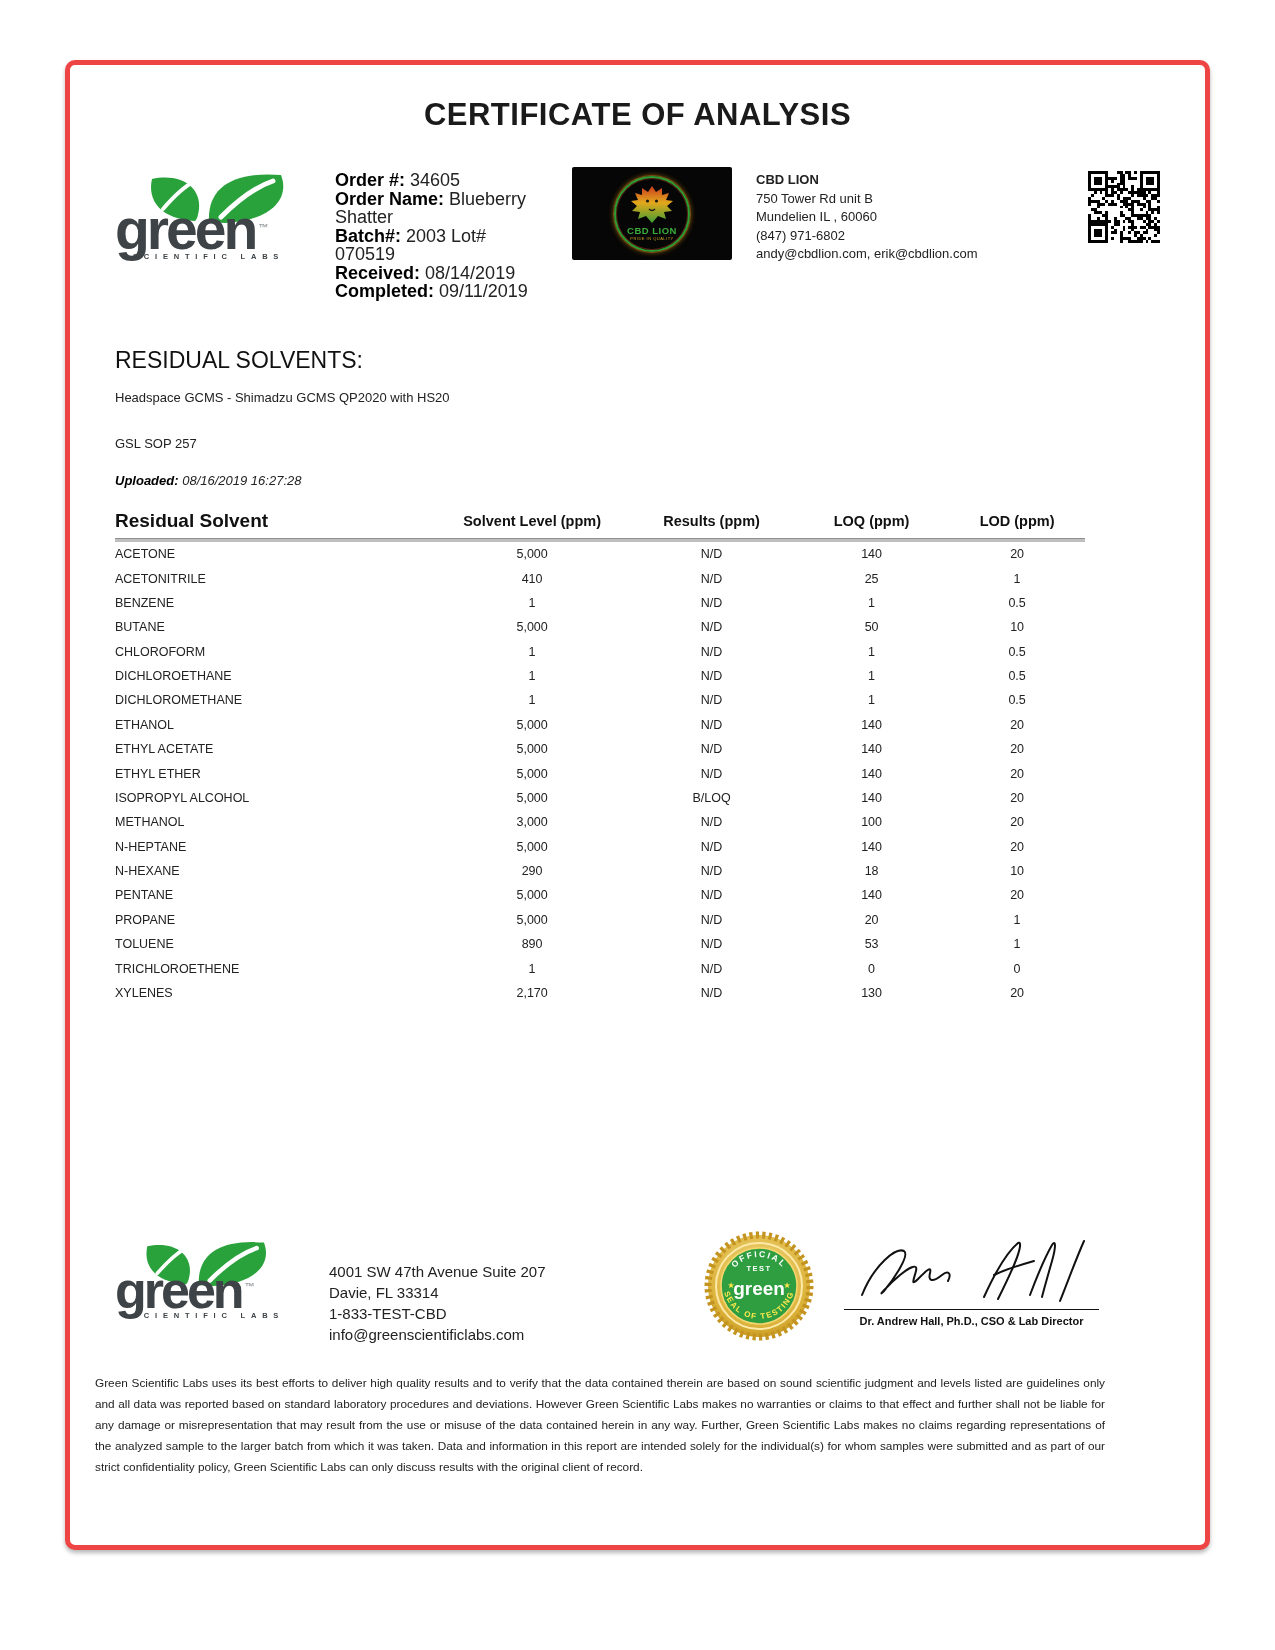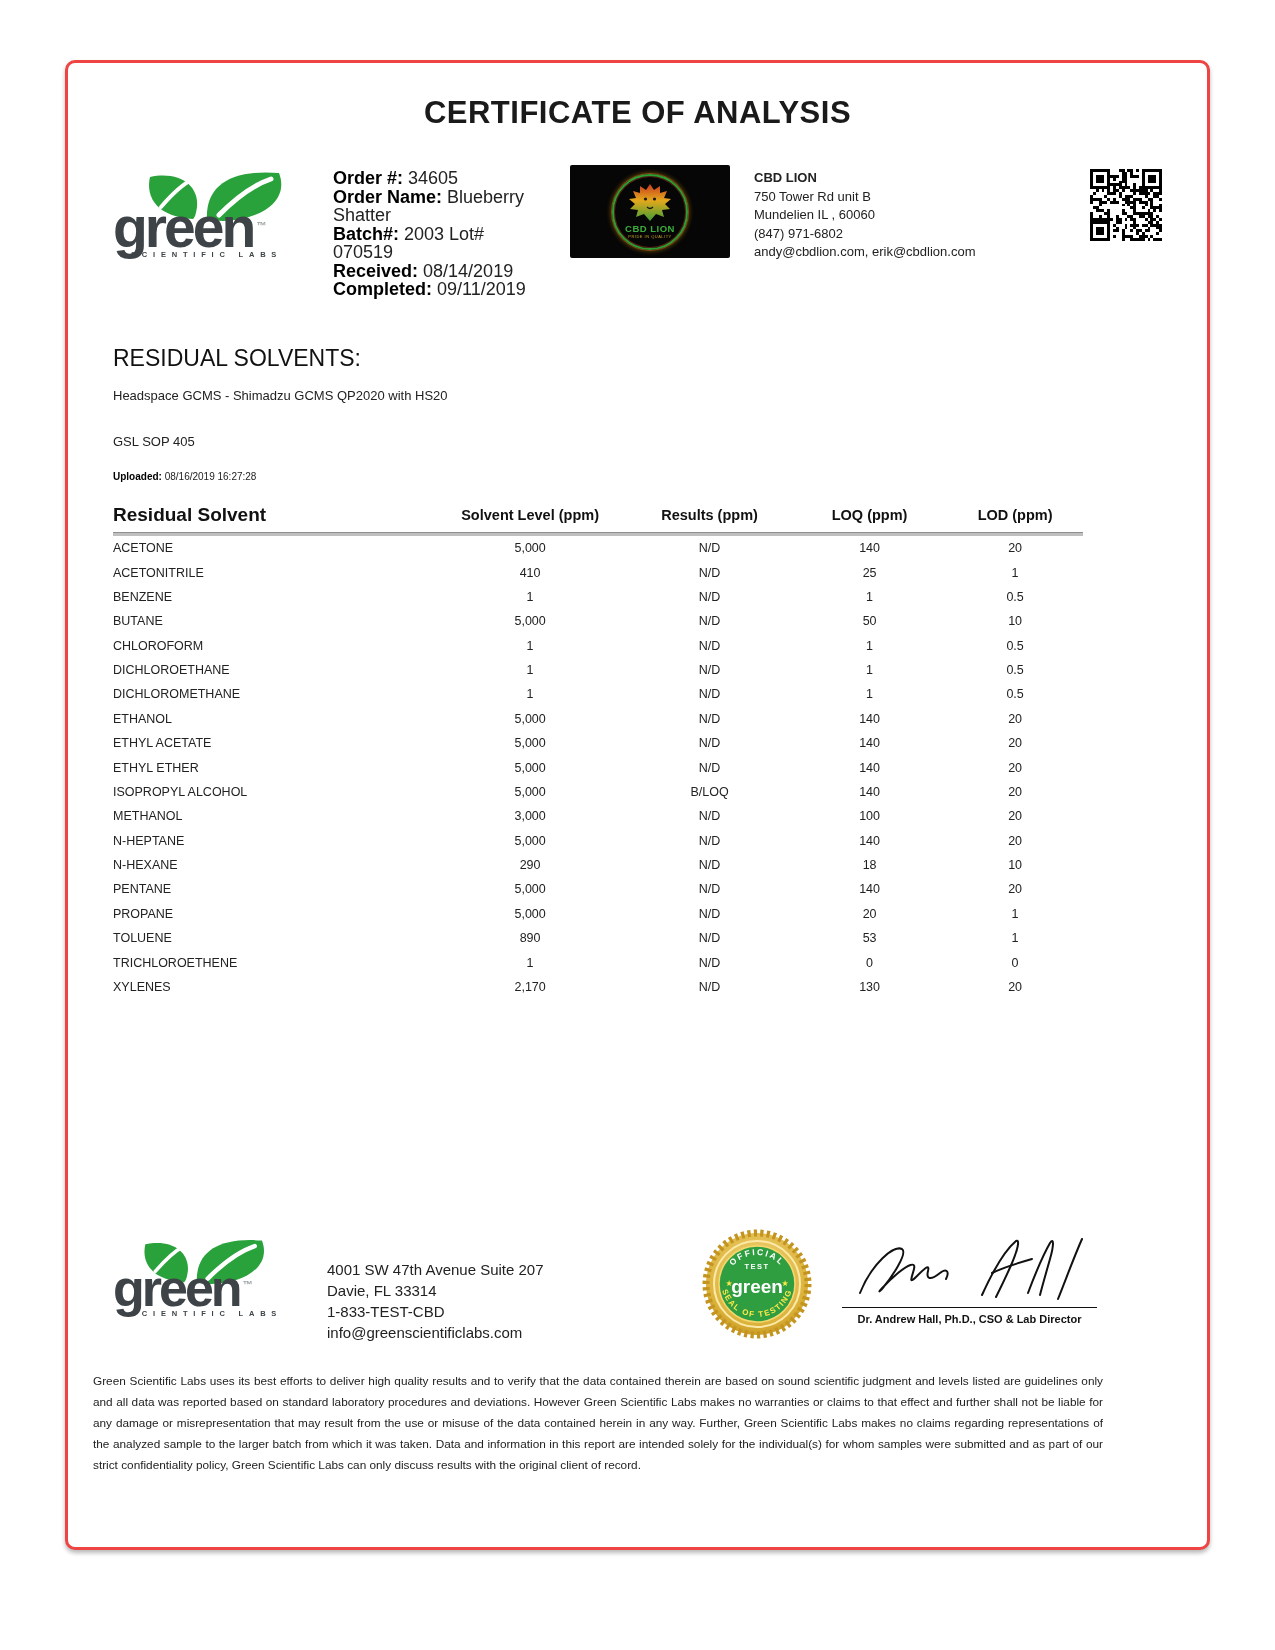--- a/index.html
+++ b/index.html
@@ -4,21 +4,21 @@
 <style>
   * { margin:0; padding:0; box-sizing:border-box; }
   html,body { background:#ffffff; }
   body {
     width:1275px; height:1650px; position:relative;
     font-family:"Liberation Sans","DejaVu Sans",sans-serif;
     color:#222;
   }
   .card {
     position:absolute; left:65px; top:60px; width:1145px; height:1490px;
-    background:#fff; border:3px solid #ef4444; border-radius:10px;
+    background:#fff; border:5px solid #ef4444; border-radius:10px;
     box-shadow:0 3px 4px rgba(0,0,0,.28);
     padding:28px 45px 0 45px; overflow:hidden;
   }
   .doc-title {
     text-align:center; font-size:31px; font-weight:bold; color:#1a1a1a;
     letter-spacing:.5px; margin-top:4px;
   }
   
   .header-band { display:flex; align-items:flex-start; margin-top:34px; }
   
@@ -49,21 +49,21 @@
   
   .client-block { margin-left:24px; flex:1 1 auto; font-size:13px; line-height:18.5px; margin-top:4px; }
   .client-name { font-weight:bold; }
   
   .qr-box { flex:0 0 72px; width:72px; height:72px; margin-top:4px; }
   .qr-box svg { width:72px; height:72px; display:block; }
   
   .section-heading { font-size:23px; font-weight:normal; color:#111; margin-top:46px; }
   .method-line { font-size:13px; margin-top:16px; color:#222; }
   .sop-line { font-size:13px; margin-top:31px; color:#222; }
-  .uploaded-line { font-size:10px; margin-top:22px; color:#222; }
+  .uploaded-line { font-size:13px; margin-top:22px; color:#222;font-style:italic; }
   .uploaded-line b { color:#000; }
   
   table.solvents { width:970px; margin-top:22px; border-collapse:collapse; table-layout:fixed; }
   table.solvents col.c0{width:33%} table.solvents col.c1{width:20%}
   table.solvents col.c2{width:17%} table.solvents col.c3{width:16%} table.solvents col.c4{width:14%}
   th.solvent-h { text-align:left; font-size:19px; font-weight:bold; padding:0 0 6px 0; color:#111;}
   th.num-h { text-align:center; font-size:14.5px; font-weight:bold; padding:0 0 6px 0; color:#111;}
   tr.divider td { height:4px; background:#bfbfbf; border-top:1px solid #8f8f8f; padding:0; }
   td.solvent-c { font-size:12.5px; text-align:left; padding:5.2px 0; color:#222; }
   td.num-c { font-size:12.5px; text-align:center; padding:5.2px 0; color:#222; }
@@ -459,21 +459,21 @@
           <rect x="20" y="24" width="1" height="1" fill="#000"></rect>
           <rect x="22" y="24" width="1" height="1" fill="#000"></rect>
           <rect x="23" y="24" width="1" height="1" fill="#000"></rect>
           <rect x="24" y="24" width="1" height="1" fill="#000"></rect>
         </svg>
     </div>
   </div>
 
   <div class="section-heading">RESIDUAL SOLVENTS:</div>
   <div class="method-line">Headspace GCMS - Shimadzu GCMS QP2020 with HS20</div>
-  <div class="sop-line">GSL SOP 405</div>
+  <div class="sop-line">GSL SOP 257</div>
   <div class="uploaded-line"><b>Uploaded:</b> <span>08/16/2019 16:27:28</span></div>
 
   <table class="solvents">
     <colgroup>
         <col class="c0">
         <col class="c1">
         <col class="c2">
         <col class="c3">
         <col class="c4">
       </colgroup>

